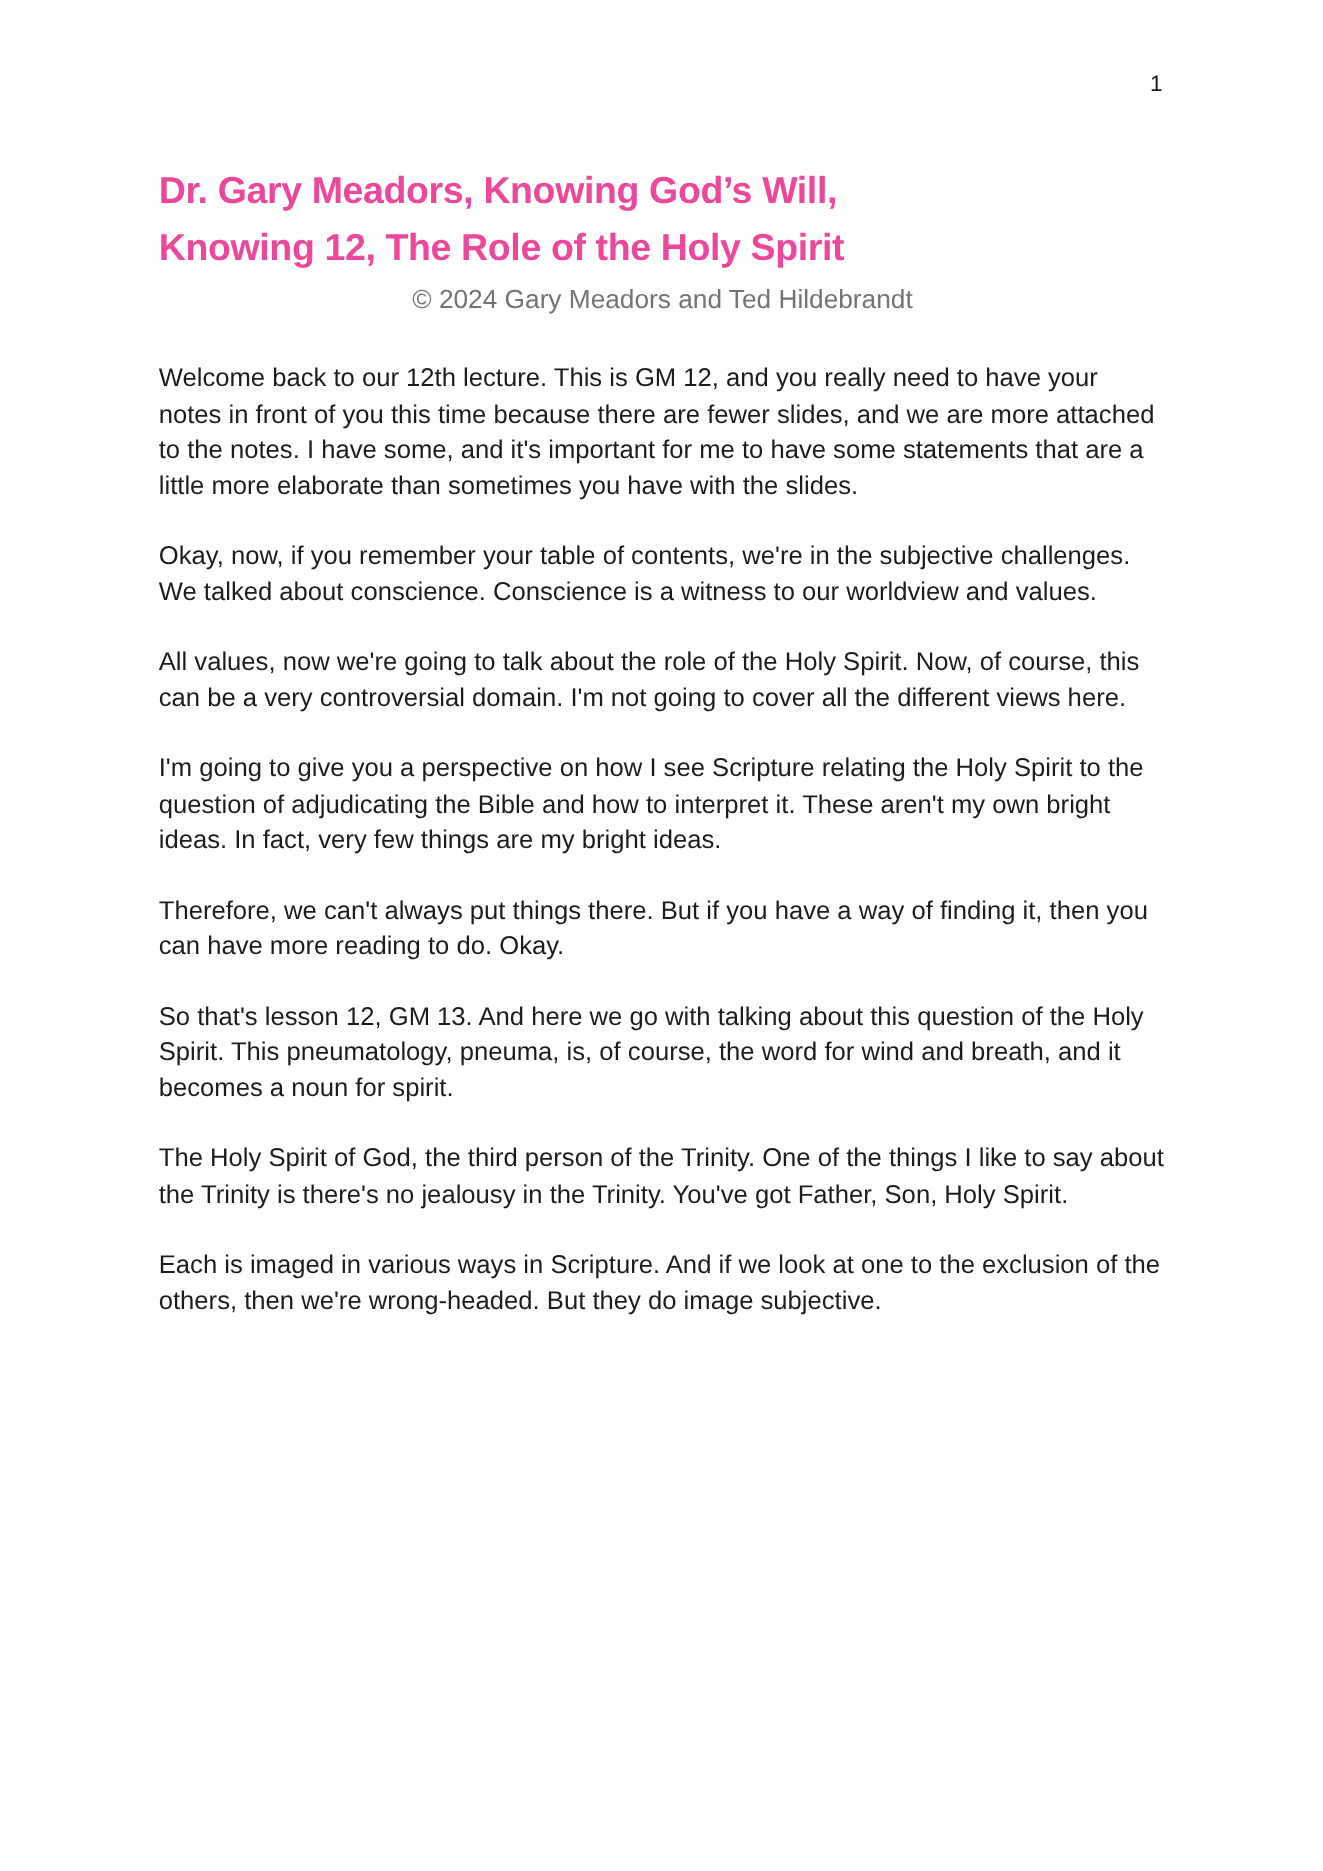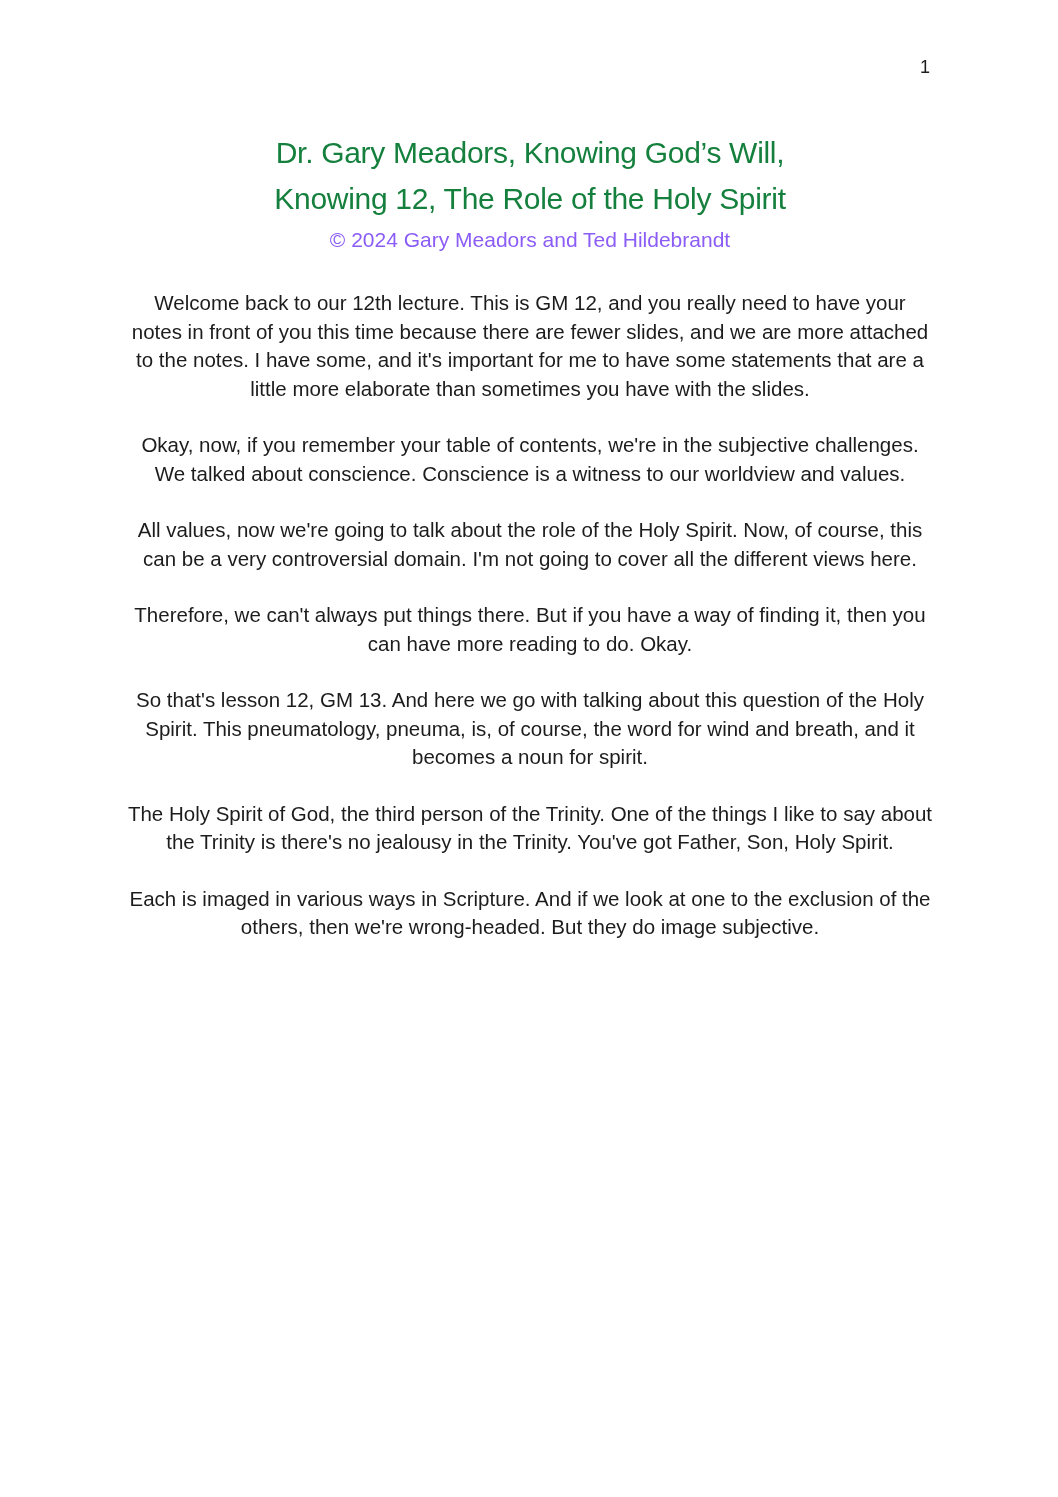--- a/index.html
+++ b/index.html
@@ -24,62 +24,61 @@
     line-height: 22px;
     color: #1c1c1c;
   }
   .content {
     position: absolute;
     left: 127px;
     top: 130px;
     width: 806px;
   }
   .title {
-    text-align: center;
-    font-weight: normal;
+    font-weight: bold;
     font-size: 30px;
     line-height: 46px;
     letter-spacing: -0.3px;
-    color: #15803d;
+    color: #ec4899;
   }
   .copyright {
     text-align: center;
     font-size: 21px;
     line-height: 27px;
     margin-top: 4px;
-    color: #8b5cf6;
+    color: #737373;
   }
   .body-text {
     margin-top: 36px;
     font-size: 20.5px;
     line-height: 28.5px;
     text-align: left;
   }
   .body-text p {
     margin: 0 0 28px 0;
-    text-align: center;
   }
 </style>
 </head>
 <body>
 
 <div class="page">
   <div class="page-number">1</div>
 
   <div class="content">
     <div class="title">
       <div>Dr. Gary Meadors, Knowing God’s Will,</div>
       <div>Knowing 12, The Role of the Holy Spirit</div>
     </div>
 
     <div class="copyright">© 2024 Gary Meadors and Ted Hildebrandt</div>
 
     <div class="body-text">
       <p>Welcome back to our 12th lecture. This is GM 12, and you really need to have your notes in front of you this time because there are fewer slides, and we are more attached to the notes. I have some, and it's important for me to have some statements that are a little more elaborate than sometimes you have with the slides.</p>
       <p>Okay, now, if you remember your table of contents, we're in the subjective challenges. We talked about conscience. Conscience is a witness to our worldview and values.</p>
       <p>All values, now we're going to talk about the role of the Holy Spirit. Now, of course, this can be a very controversial domain. I'm not going to cover all the different views here.</p>
+      <p>I'm going to give you a perspective on how I see Scripture relating the Holy Spirit to the question of adjudicating the Bible and how to interpret it. These aren't my own bright ideas. In fact, very few things are my bright ideas.</p>
       <p>Therefore, we can't always put things there. But if you have a way of finding it, then you can have more reading to do. Okay.</p>
       <p>So that's lesson 12, GM 13. And here we go with talking about this question of the Holy Spirit. This pneumatology, pneuma, is, of course, the word for wind and breath, and it becomes a noun for spirit.</p>
       <p>The Holy Spirit of God, the third person of the Trinity. One of the things I like to say about the Trinity is there's no jealousy in the Trinity. You've got Father, Son, Holy Spirit.</p>
       <p>Each is imaged in various ways in Scripture. And if we look at one to the exclusion of the others, then we're wrong-headed. But they do image subjective.</p>
     </div>
   </div>
 </div>
 
 </body></html>

